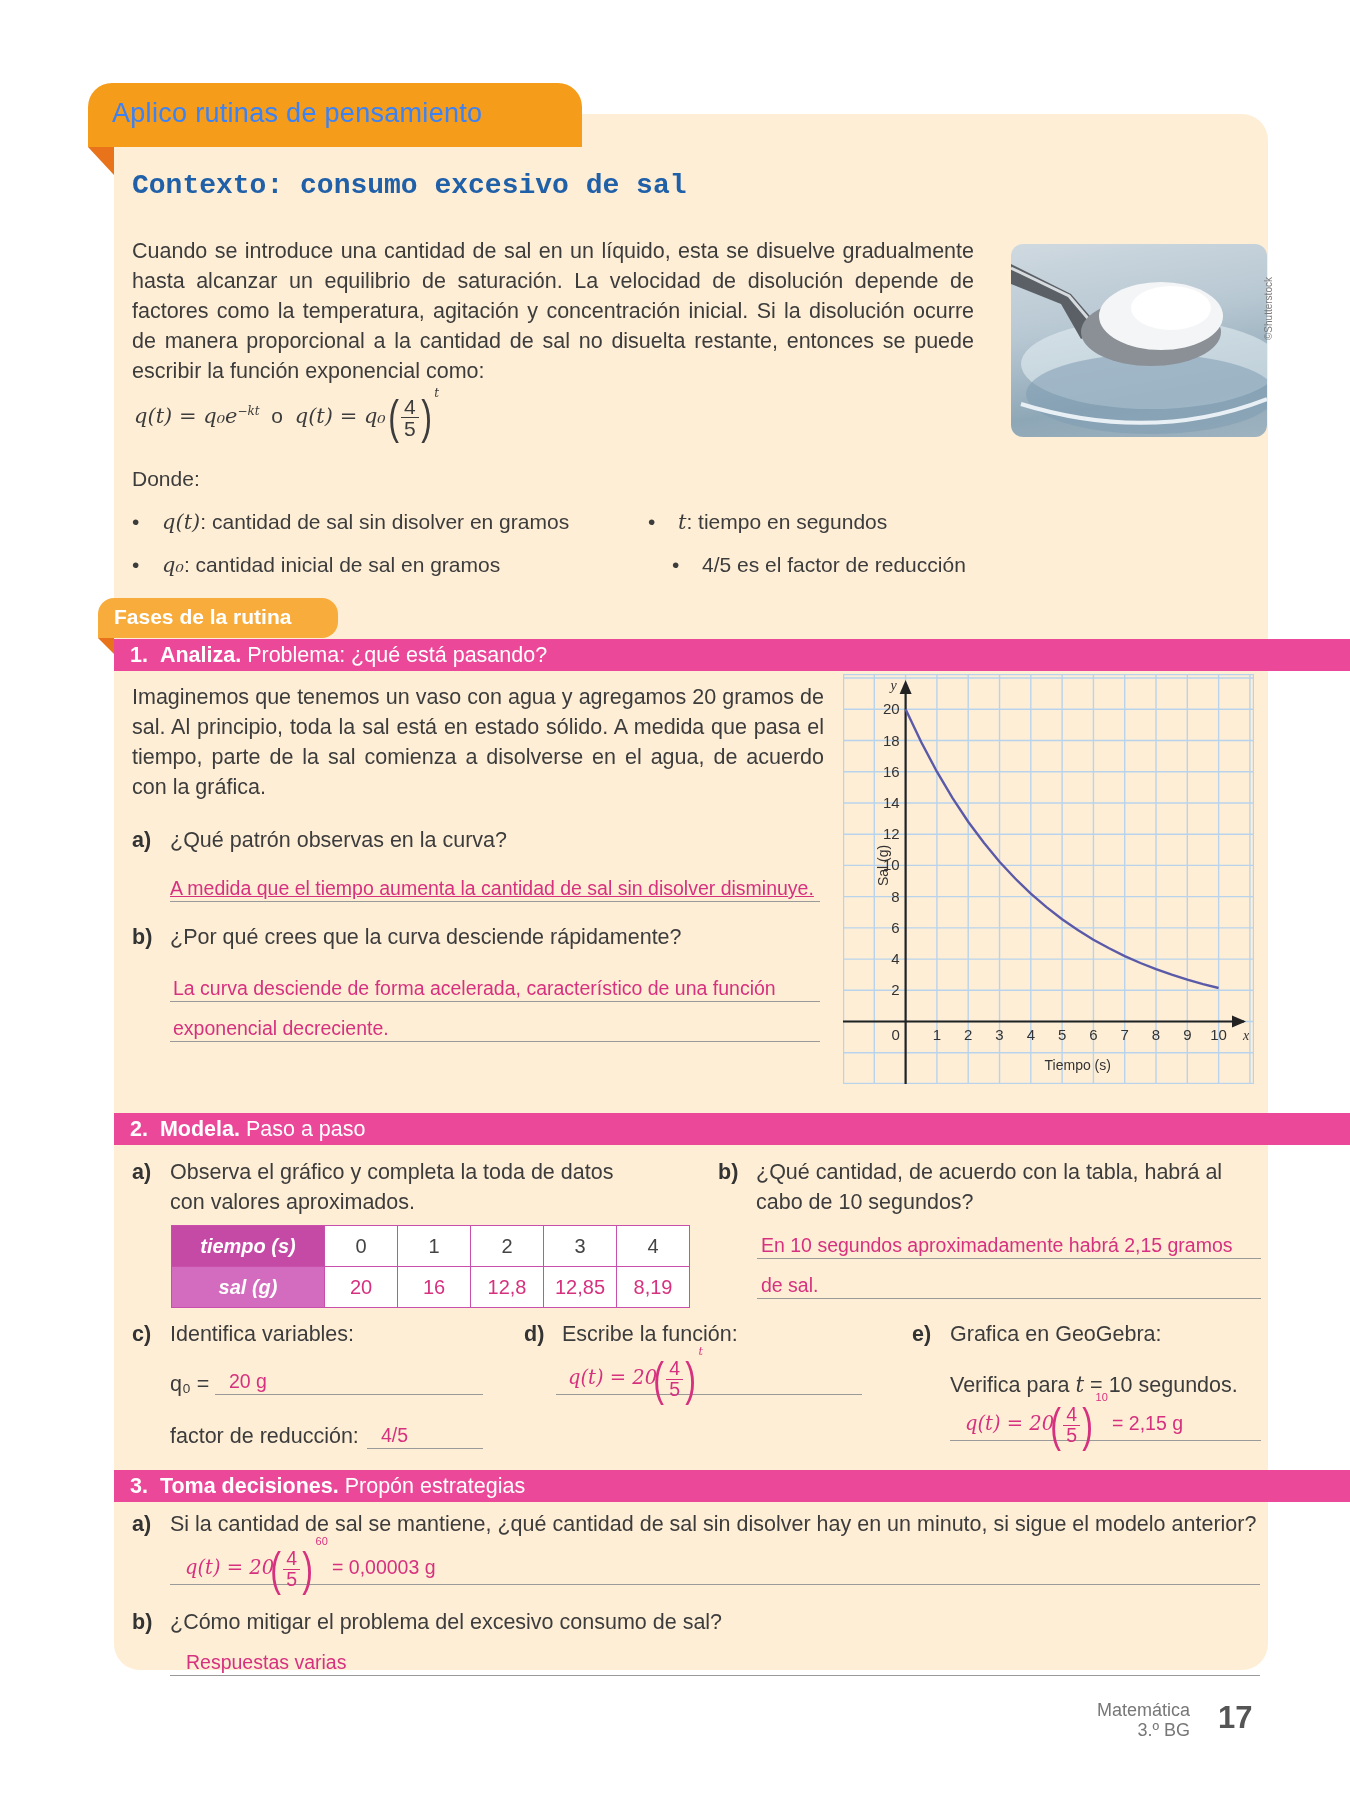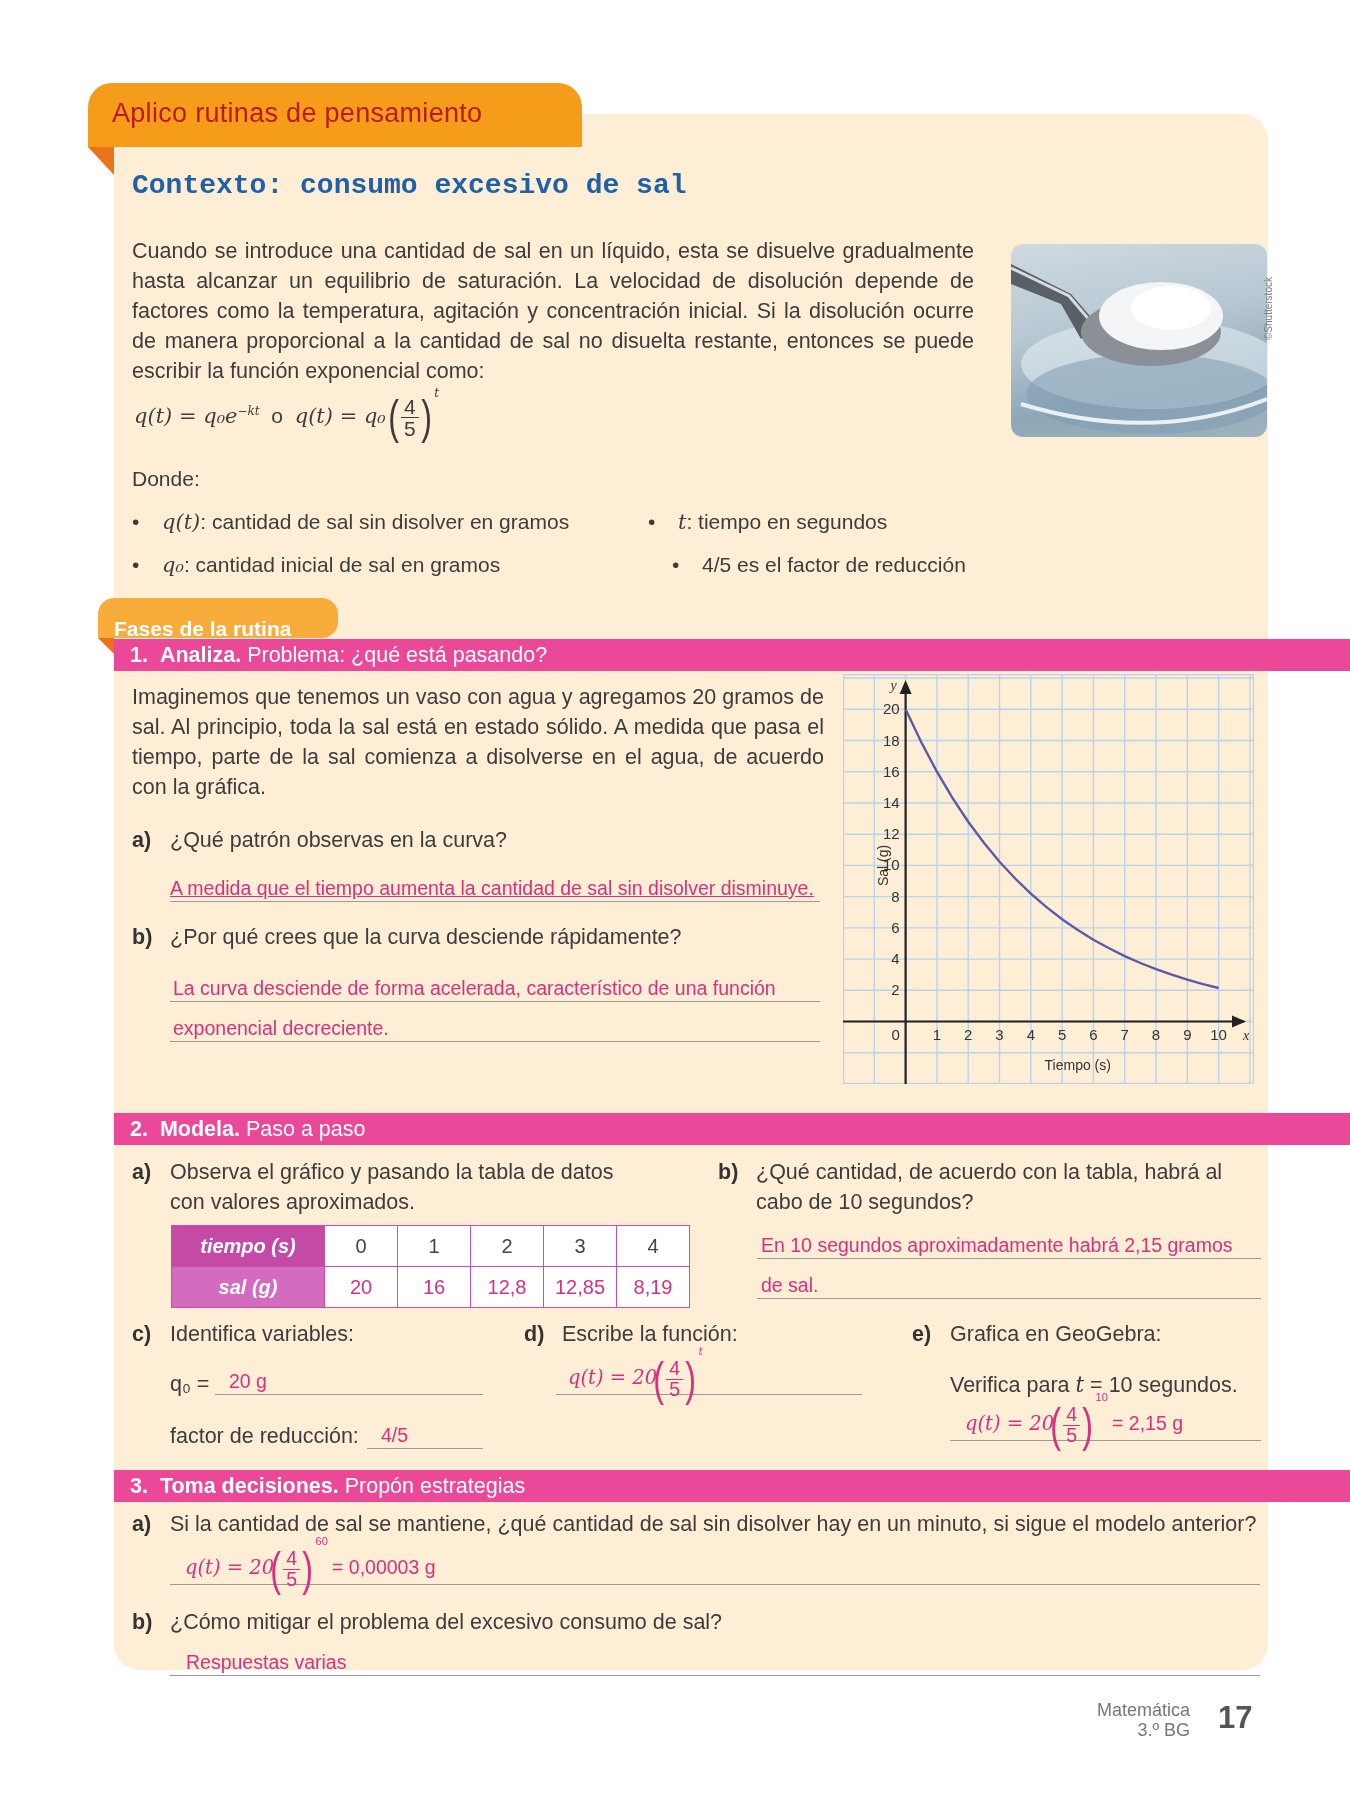--- a/index.html
+++ b/index.html
@@ -2,34 +2,34 @@
 <html><head>
 <meta charset="utf-8">
 <style>
   html, body { margin:0; padding:0; }
   body { width:1350px; height:1800px; background:#ffffff; position:relative; overflow:hidden;
          font-family:"Liberation Sans", sans-serif; color:#3a3a3a; }
   .abs { position:absolute; }
   .card { left:114px; top:114px; width:1154px; height:1556px; background:#feeed6; border-radius:26px; }
   .tab-main { left:88px; top:83px; width:494px; height:64px; background:#f59c1a; border-radius:24px 24px 0 0; }
   .tab-main-fold { left:88px; top:147px; width:0; height:0; border-left:26px solid transparent; border-top:28px solid #e8731a; }
-  .tab-main-text { left:112px; top:98px; font-size:27px; color:#b91c1c; letter-spacing:0.3px; }
+  .tab-main-text { left:112px; top:98px; font-size:27px; color:#3b82f6; letter-spacing:0.3px; }
   .title { left:132px; top:170px; font-size:28px; font-weight:bold; color:#2060a8;font-family:Liberation Mono, monospace; }
   .para { left:132px; width:840px; font-size:21.5px; line-height:30px; color:#3c3c3c; text-align:justify; }
   .photo { left:1011px; top:244px; width:256px; height:193px; border-radius:12px; overflow:hidden;
            background:linear-gradient(170deg,#cfd9e0 0%, #b8c8d3 40%, #8ea7b6 75%, #9fb3c0 100%); }
   .credit { left:1263px; top:340px; font-size:10px; color:#7a7a7a; transform:rotate(-90deg); transform-origin:left top; white-space:nowrap; }
   .math { font-family:"DejaVu Serif", serif; font-style:italic; }
   .frac { display:inline-flex; flex-direction:column; align-items:center; vertical-align:middle; font-style:normal; font-family:"Liberation Sans", sans-serif; line-height:1; }
   .frac .num { padding:0 3px; border-bottom:1.5px solid currentColor; }
   .paren { font-size:46px; font-style:normal; font-weight:200; vertical-align:middle; display:inline-block; transform:scaleX(0.7); }
   .bullet { font-size:21px; color:#3c3c3c; }
   .bullet .dot { display:inline-block; width:30px; }
   .fases { left:98px; top:598px; width:240px; height:40px; background:#f8ac3c; border-radius:16px 16px 16px 0; }
-  .fases-text { left:114px; top:605px; font-size:21px; font-weight:bold; color:#ffffff;margin-top:12px; }
+  .fases-text { left:114px; top:605px; font-size:21px; font-weight:bold; color:#ffffff; }
   .fases-fold { left:98px; top:638px; width:0;height:0; border-left:16px solid transparent; border-top:16px solid #e8731a; }
   .bar { left:114px; width:1296px; height:32px; background:#ec4899; color:#ffffff; font-size:21.5px; }
   .bar span.t { position:absolute; left:16px; top:4px; }
   .q-letter { font-weight:bold; color:#333; display:inline-block; width:38px; }
   .q { font-size:21.5px; color:#3c3c3c; }
   .ans { font-size:19.5px; color:#d6317e; }
   .line { border-bottom:1.5px solid #9a9a9a; }
   .chart { left:843px; top:674px; width:411px; height:410px; }
   table.data { border-collapse:collapse; font-size:20px; }
   table.data td { border:1.5px solid #c94fad; height:38px; text-align:center; width:70px; background:#fff; color:#444; }
@@ -178,21 +178,21 @@
     <text x="234.76770753998474" y="395.5476009139376" text-anchor="middle" font-size="14" fill="#333" font-family="Liberation Sans, sans-serif">Tiempo (s)</text>
     <text x="0" y="0" text-anchor="middle" font-size="14" fill="#333" font-family="Liberation Sans, sans-serif" transform="translate(45.38842345773038,191.41660319878142) rotate(-90)">Sal (g)</text>
     <path d="M62.6,35.3 L78.3,68.2 L93.9,97.7 L109.6,124.1 L125.2,147.7 L140.9,168.8 L156.5,187.7 L172.2,204.5 L187.8,219.7 L203.5,233.1 L219.1,245.3 L234.8,256.1 L250.4,265.7 L266.1,274.3 L281.7,282.1 L297.4,289.0 L313.0,295.1 L328.7,300.7 L344.3,305.7 L360.0,310.1 L375.6,314.0" fill="none" stroke="#5a5aa8" stroke-width="2.4"></path>
   </svg>
 
 <div class="abs bar" style="top:1113px;">
   <span class="t"><b>2.</b>&nbsp; <b>Modela.</b> <span>Paso a paso</span></span>
 </div>
 
 <div class="abs q" style="left:132px; top:1157px; line-height:30px;">
-  <span class="q-letter">a)</span><span>Observa el gráfico y pasando la tabla de datos</span><br>
+  <span class="q-letter">a)</span><span>Observa el gráfico y completa la toda de datos</span><br>
   <span class="q-letter"></span><span>con valores aproximados.</span>
 </div>
 
 <table class="abs data" style="left:171px; top:1225px;">
   <tbody>
       <tr>
     <td class="h1">tiempo (s)</td>
     <td>0</td>
     <td>1</td>
     <td>2</td>

